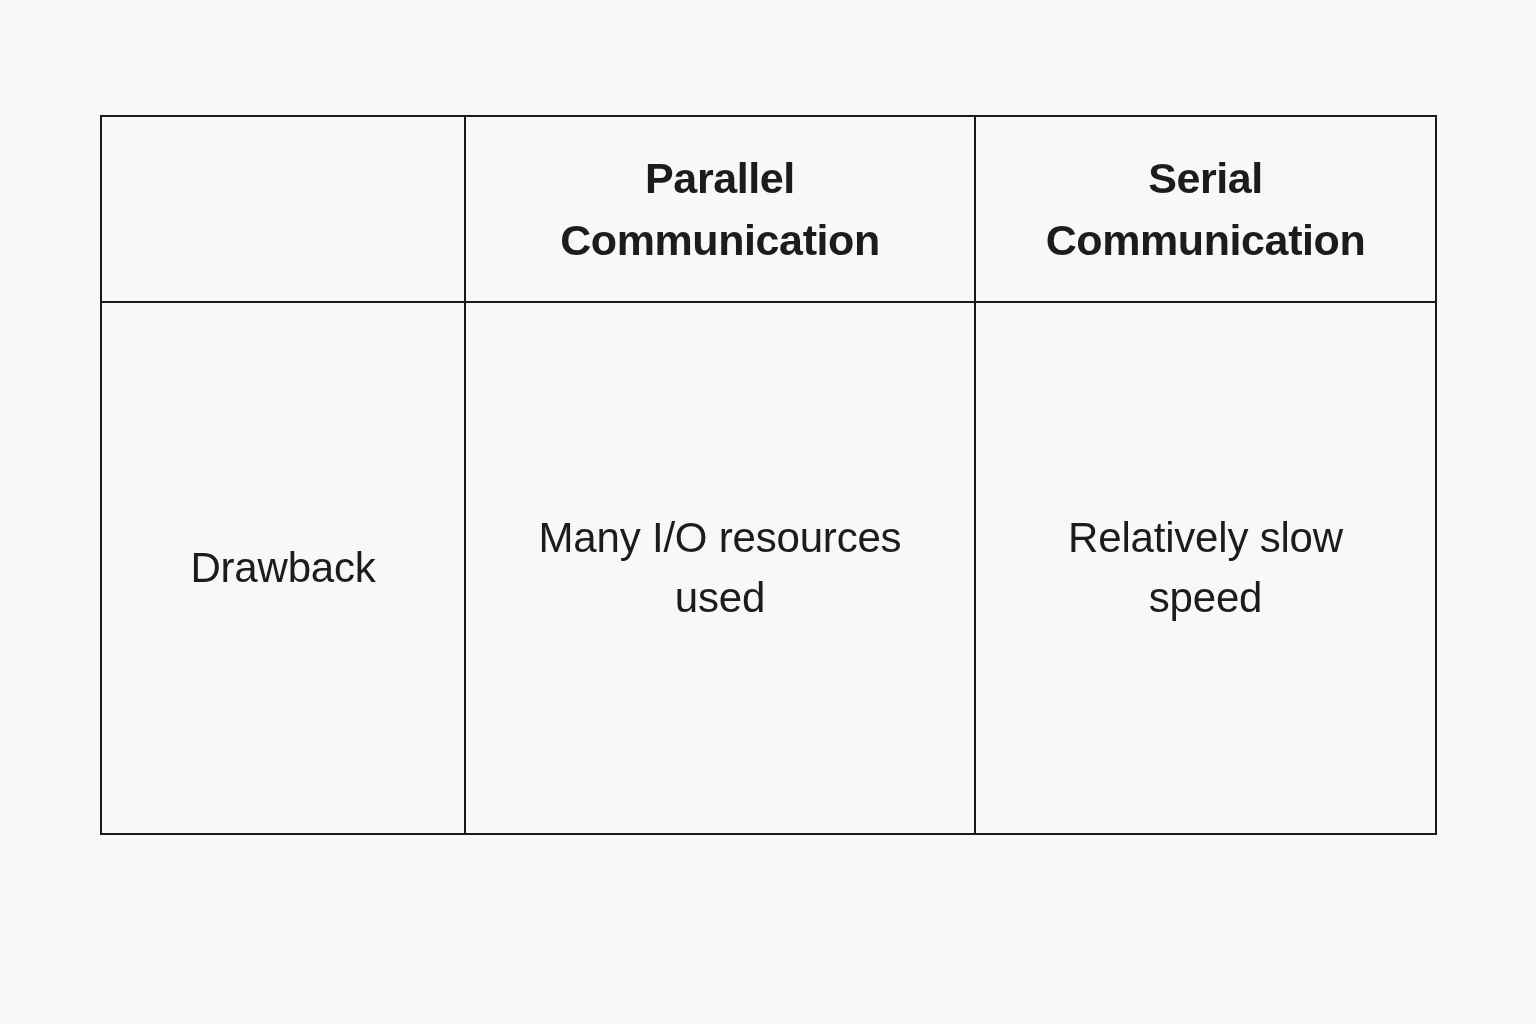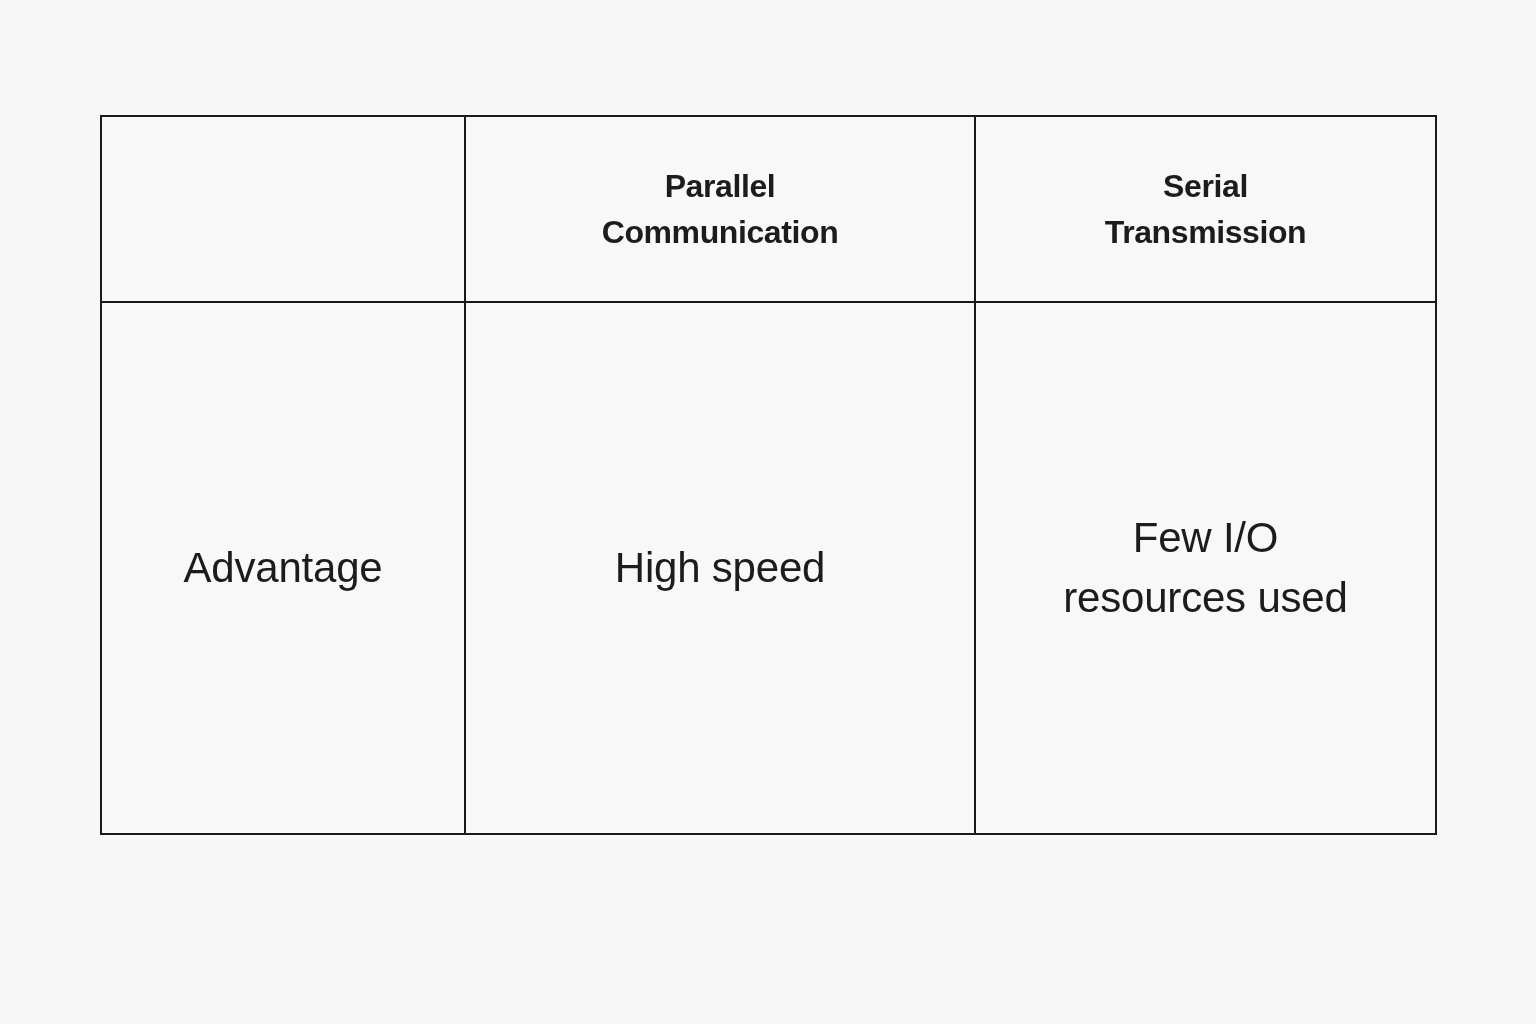--- a/index.html
+++ b/index.html
@@ -45,21 +45,21 @@
     padding: 6px 14px;
     font-weight: 400;
     font-size: 42px;
     line-height: 1.43;
     letter-spacing: -0.2px;
     color: #1c1c1c;
   }
 
   .comparison-table thead th {
     font-weight: 700;
-    font-size: 32px;
+    font-size: 43px;
     line-height: 1.45;
     letter-spacing: -0.4px;
   }
 
   .row-header-blank { }
 
   tr.row-transmission td { height: 221px; }
   tr.row-advantage    td { height: 162px; }
   tr.row-drawback     td { height: 165px; }
   thead tr th          { height: 172px; }
@@ -85,38 +85,39 @@
       <tr>
         <th class="row-header-blank">
           <span class="cell-text"></span>
         </th>
         <th>
           <span class="cell-text">Parallel
 Communication</span>
         </th>
         <th>
           <span class="cell-text">Serial
-Transmission</span>
+Communication</span>
         </th>
       </tr>
     </thead>
 
     <tbody>
 
 
-      <tr class="row-advantage">
+
+      <tr class="row-drawback">
         <td>
-          <span class="cell-text">Advantage</span>
+          <span class="cell-text">Drawback</span>
         </td>
         <td>
-          <span class="cell-text">High speed</span>
+          <span class="cell-text">Many I/O resources
+used</span>
         </td>
         <td>
-          <span class="cell-text">Few I/O
-resources used</span>
+          <span class="cell-text">Relatively slow
+speed</span>
         </td>
       </tr>
-
 
     </tbody>
   </table>
 
 </div>
 
 </body></html>

